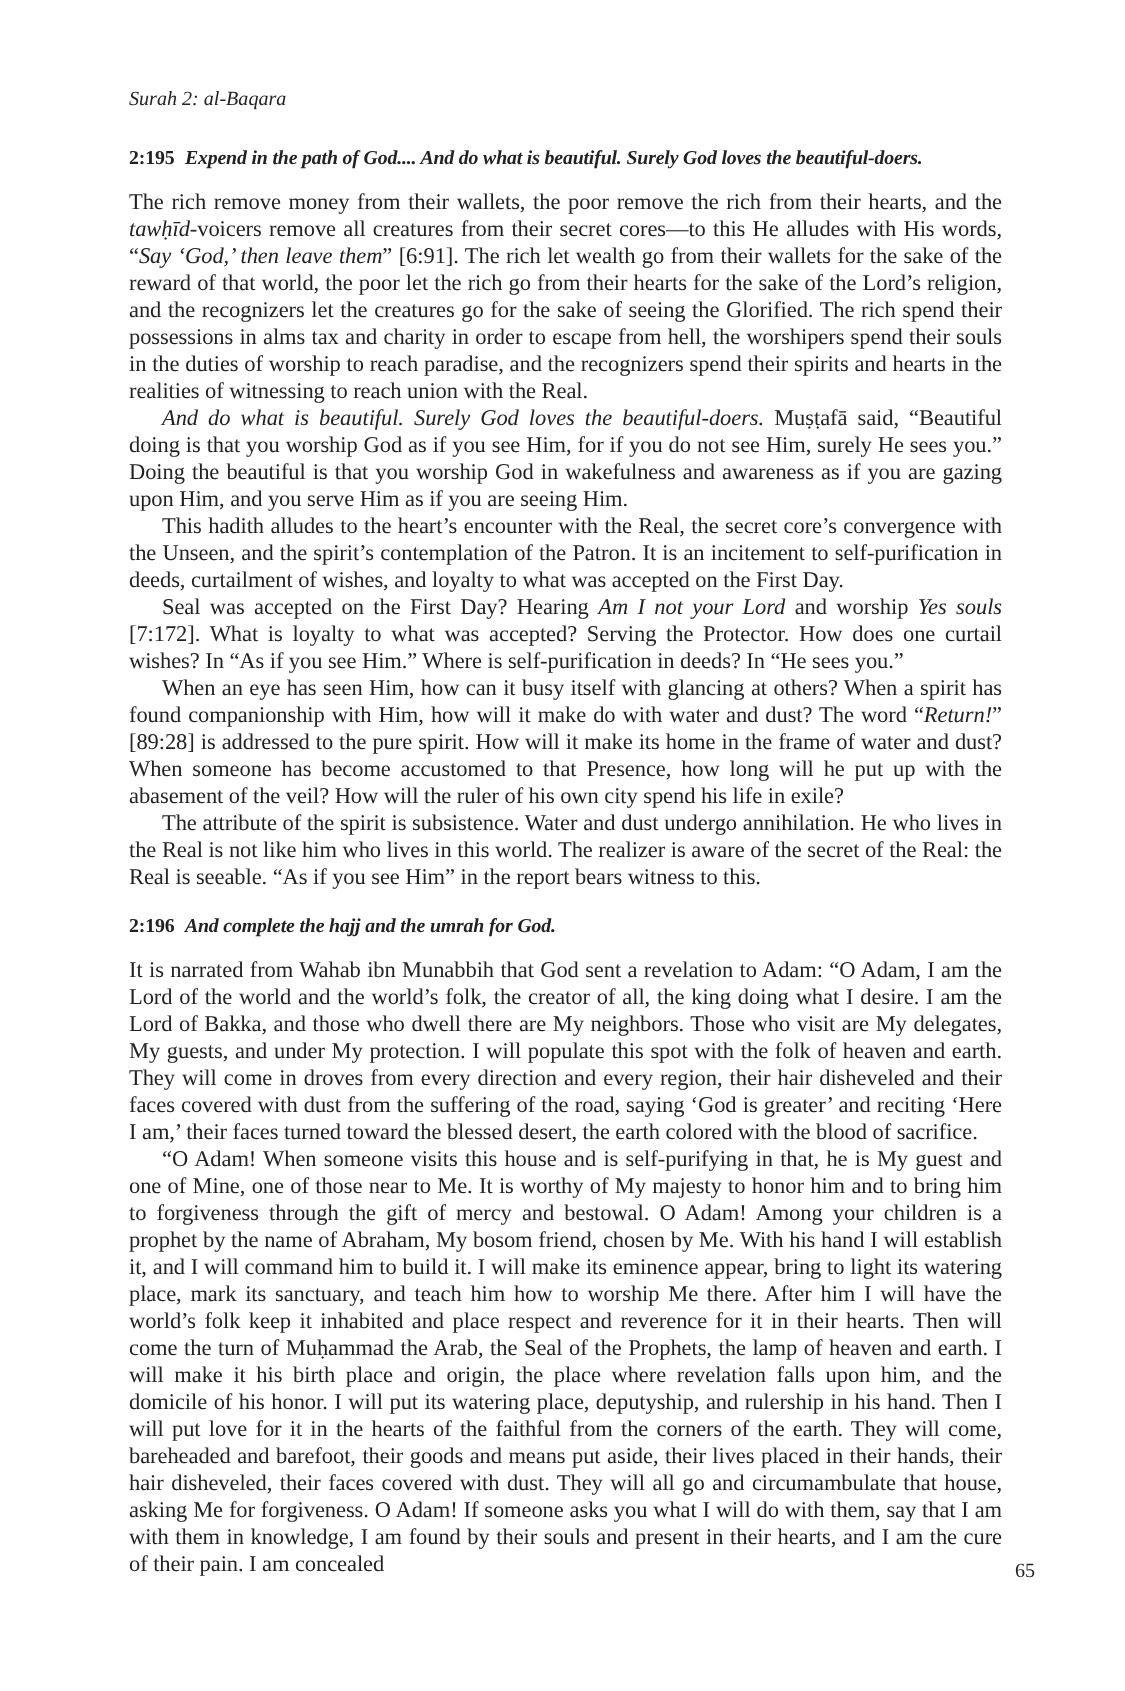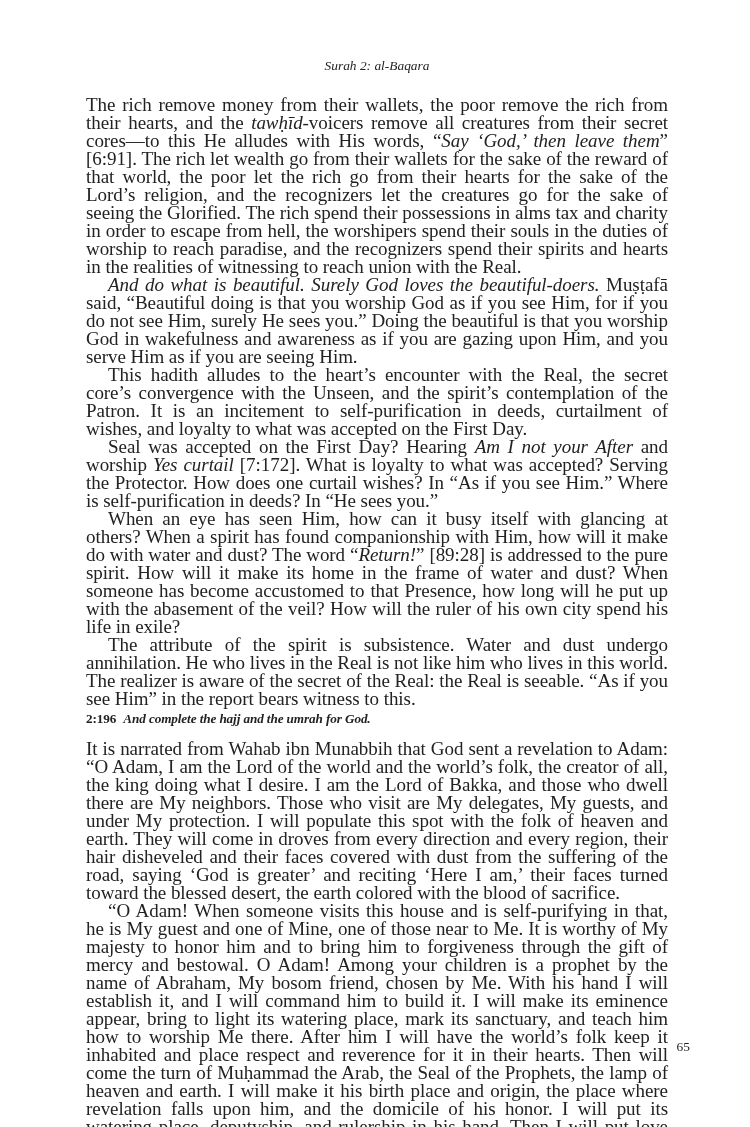--- a/index.html
+++ b/index.html
@@ -14,53 +14,53 @@
     background: #ffffff;
     overflow: hidden;
     font-family: "Liberation Serif", "DejaVu Serif", serif;
     color: #222222;
   }
   .running-header {
     position: absolute;
     top: 58px;
     left: 86px;
     width: 582px;
-    text-align: center;
+    text-align: left;
     font-style: italic;
     font-size: 13.4px;
     line-height: 16px;
   }
   .text-block {
     position: absolute;
     top: 96px;
     left: 86px;
     width: 582px;
   }
   .section-heading {
     margin: 0 0 12px 0;
     font-size: 13.2px;
     line-height: 18px;
     white-space: nowrap;
     letter-spacing: -0.1px;
   }
   .section-heading.not-first {
-    margin-top: 2px;
+    margin-top: 14px;
   }
   .verse-num {
     font-weight: bold;
     font-style: normal;
   }
   .verse-text {
     font-weight: bold;
     font-style: italic;
     padding-left: 7px;
   }
   .body-para {
     margin: 0;
-    font-size: 19px;
+    font-size: 15px;
     line-height: 18px;
     text-align: justify;
     letter-spacing: -0.05px;
   }
   .body-para.indent {
     text-indent: 22px;
   }
   .it {
     font-style: italic;
   }
@@ -74,24 +74,25 @@
     line-height: 18px;
   }
 </style>
 </head>
 <body>
 
 <div class="page">
   <div class="running-header">Surah 2: al-Baqara</div>
 
   <main class="text-block" id="content">
+      <p class="section-heading"><span class="verse-num">2:195</span><span class="verse-text">Expend in the path of God.... And do what is beautiful.  Surely God loves the beautiful-doers.</span></p>
       <p class="body-para"><span>The rich remove money from their wallets, the poor remove the rich from their hearts, and the </span><span class="it">tawḥīd</span><span>-voicers remove all creatures from their secret cores—to this He alludes with His words, “</span><span class="it">Say ‘God,’ then leave them</span><span>” [6:91].  The rich let wealth go from their wallets for the sake of the reward of that world, the poor let the rich go from their hearts for the sake of the Lord’s religion, and the recognizers let the creatures go for the sake of seeing the Glorified.  The rich spend their possessions in alms tax and charity in order to escape from hell, the worshipers spend their souls in the duties of worship to reach paradise, and the recognizers spend their spirits and hearts in the realities of witnessing to reach union with the Real.</span></p>
       <p class="body-para indent"><span class="it">And do what is beautiful.  Surely God loves the beautiful-doers.</span><span> Muṣṭafā said, “Beautiful doing is that you worship God as if you see Him, for if you do not see Him, surely He sees you.”  Doing the beautiful is that you worship God in wakefulness and awareness as if you are gazing upon Him, and you serve Him as if you are seeing Him.</span></p>
       <p class="body-para indent"><span>This hadith alludes to the heart’s encounter with the Real, the secret core’s convergence with the Unseen, and the spirit’s contemplation of the Patron.  It is an incitement to self-purification in deeds, curtailment of wishes, and loyalty to what was accepted on the First Day.</span></p>
-      <p class="body-para indent"><span>Seal was accepted on the First Day?  Hearing </span><span class="it">Am I not your After</span><span> and worship </span><span class="it">Yes curtail</span><span> [7:172].  What is loyalty to what was accepted?  Serving the Protector.  How does one curtail wishes?  In “As if you see Him.”  Where is self-purification in deeds?  In “He sees you.”</span></p>
+      <p class="body-para indent"><span>Seal was accepted on the First Day?  Hearing </span><span class="it">Am I not your Lord</span><span> and worship </span><span class="it">Yes souls</span><span> [7:172].  What is loyalty to what was accepted?  Serving the Protector.  How does one curtail wishes?  In “As if you see Him.”  Where is self-purification in deeds?  In “He sees you.”</span></p>
       <p class="body-para indent"><span>When an eye has seen Him, how can it busy itself with glancing at others?  When a spirit has found companionship with Him, how will it make do with water and dust?  The word “</span><span class="it">Return!</span><span>” [89:28] is addressed to the pure spirit.  How will it make its home in the frame of water and dust?  When someone has become accustomed to that Presence, how long will he put up with the abasement of the veil? How will the ruler of his own city spend his life in exile?</span></p>
       <p class="body-para indent"><span>The attribute of the spirit is subsistence.  Water and dust undergo annihilation.  He who lives in the Real is not like him who lives in this world.  The realizer is aware of the secret of the Real: the Real is seeable.  “As if you see Him” in the report bears witness to this.</span></p>
       <p class="section-heading not-first"><span class="verse-num">2:196</span><span class="verse-text">And complete the hajj and the umrah for God.</span></p>
       <p class="body-para"><span>It is narrated from Wahab ibn Munabbih that God sent a revelation to Adam:  “O Adam, I am the Lord of the world and the world’s folk, the creator of all, the king doing what I desire.  I am the Lord of Bakka, and those who dwell there are My neighbors.  Those who visit are My delegates, My guests, and under My protection.  I will populate this spot with the folk of heaven and earth.  They will come in droves from every direction and every region, their hair disheveled and their faces covered with dust from the suffering of the road, saying ‘God is greater’ and reciting ‘Here I am,’ their faces turned toward the blessed desert, the earth colored with the blood of sacrifice.</span></p>
       <p class="body-para indent"><span>“O Adam!  When someone visits this house and is self-purifying in that, he is My guest and one of Mine, one of those near to Me.  It is worthy of My majesty to honor him and to bring him to forgiveness through the gift of mercy and bestowal.  O Adam!  Among your children is a prophet by the name of Abraham, My bosom friend, chosen by Me.  With his hand I will establish it, and I will command him to build it.  I will make its eminence appear, bring to light its watering place, mark its sanctuary, and teach him how to worship Me there.  After him I will have the world’s folk keep it inhabited and place respect and reverence for it in their hearts.  Then will come the turn of Muḥammad the Arab, the Seal of the Prophets, the lamp of heaven and earth.  I will make it his birth place and origin, the place where revelation falls upon him, and the domicile of his honor.  I will put its watering place, deputyship, and rulership in his hand.  Then I will put love for it in the hearts of the faithful from the corners of the earth.  They will come, bareheaded and barefoot, their goods and means put aside, their lives placed in their hands, their hair disheveled, their faces covered with dust.  They will all go and circumambulate that house, asking Me for forgiveness.  O Adam!  If someone asks you what I will do with them, say that I am with them in knowledge, I am found by their souls and present in their hearts, and I am the cure of their pain.  I am concealed</span></p>
     </main>
 
   <div class="page-number">65</div>
 </div>
 

